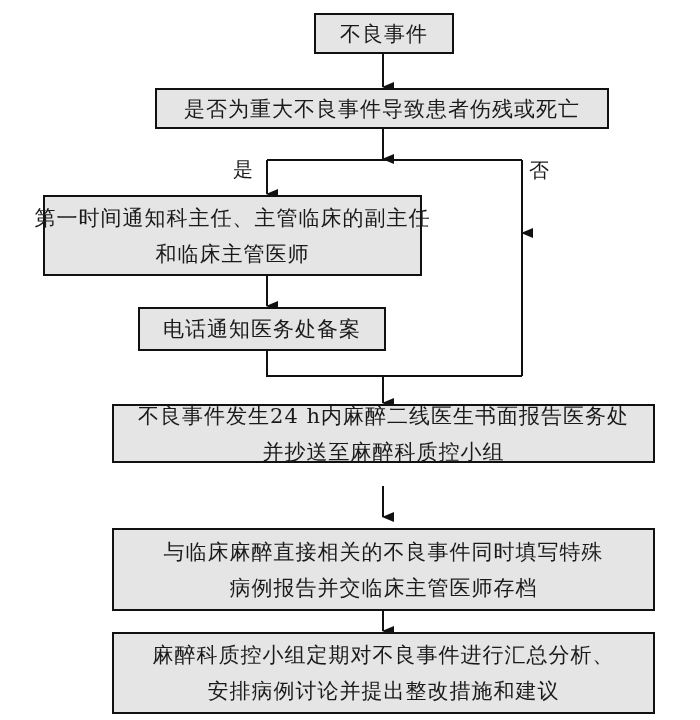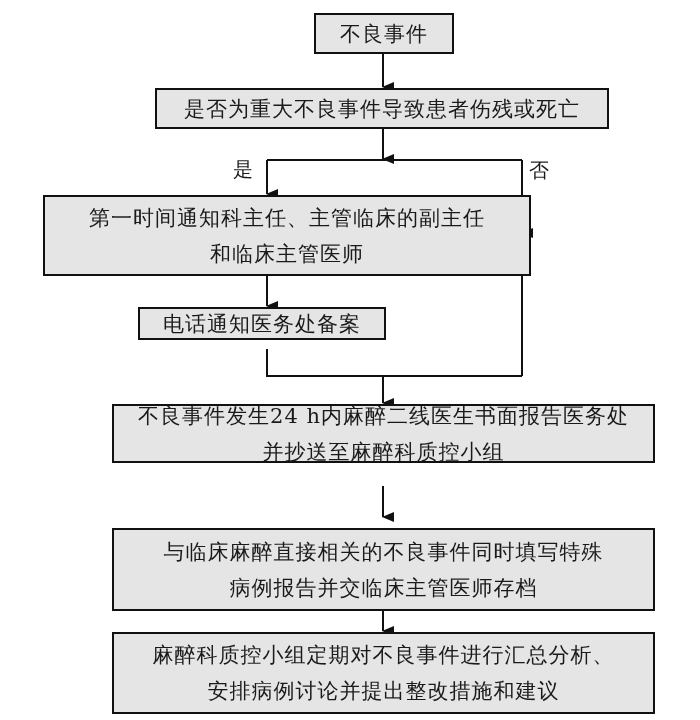--- a/index.html
+++ b/index.html
@@ -7,22 +7,22 @@
          font-family: "DejaVu Serif", "Liberation Serif", serif; color: #1a1a1a; }
   #lines { position: absolute; left: 0; top: 0; width: 700px; height: 720px; }
   .box { position: absolute; box-sizing: border-box; border: 2px solid #111;
          background: #e5e5e5; display: flex; flex-direction: column;
          align-items: center; justify-content: center; text-align: center;
          font-size: 21px; line-height: 36px; letter-spacing: 1px; }
   .box span { display: block; white-space: nowrap; }
   .label { position: absolute; font-size: 20px; line-height: 22px; }
   #b1 { left: 314px; top: 13px; width: 140px; height: 41px; }
   #b2 { left: 155px; top: 88px; width: 454px; height: 41px; }
-  #b3 { left: 43px; top: 195px; width: 488px; height: 81px; }
-  #b4 { left: 138px; top: 307px; width: 248px; height: 33px; }
+  #b3 { left: 43px; top: 195px; width: 379px; height: 81px; }
+  #b4 { left: 138px; top: 307px; width: 248px; height: 44px; }
   #b5 { left: 112px; top: 404px; width: 543px; height: 59px; }
   #b6 { left: 112px; top: 518px; width: 543px; height: 83px; margin-top: 10px; }
   #b7 { left: 112px; top: 632px; width: 543px; height: 82px; }
   #lbl-yes { left: 233px; top: 158px; }
   #lbl-no { left: 529px; top: 159px; }
 </style>
 </head>
 <body>
 
 <svg id="lines" xmlns="http://www.w3.org/2000/svg">

